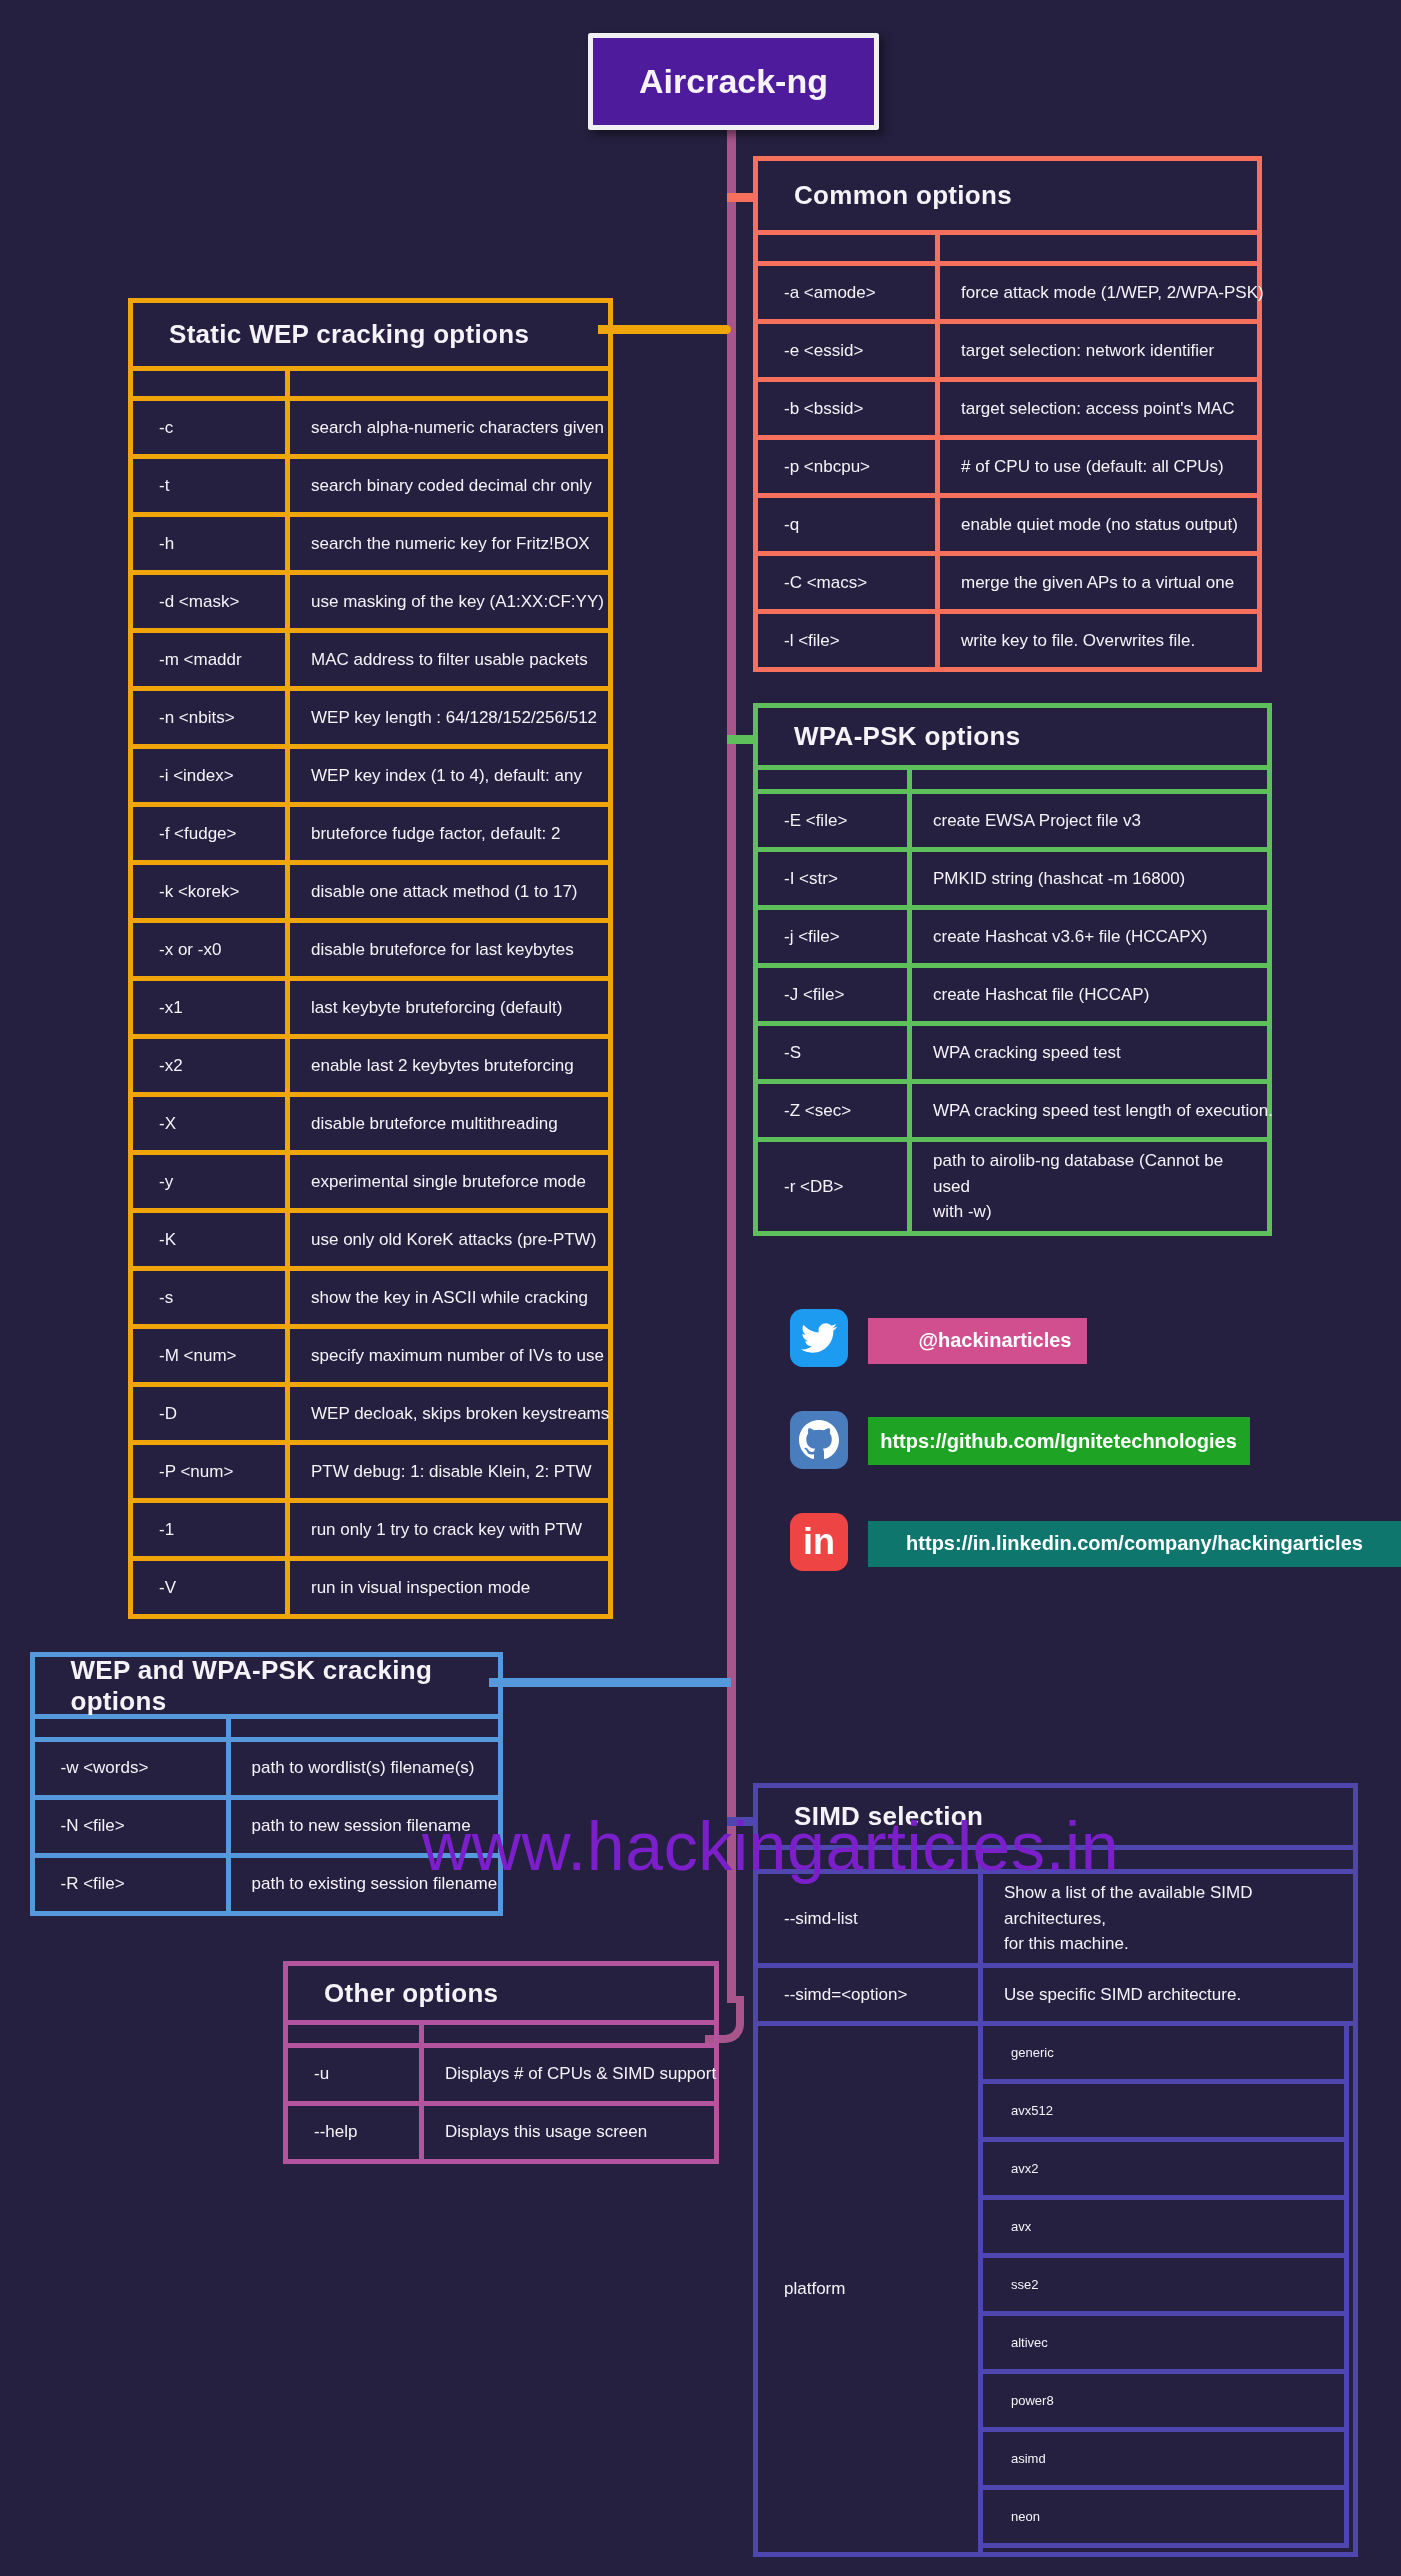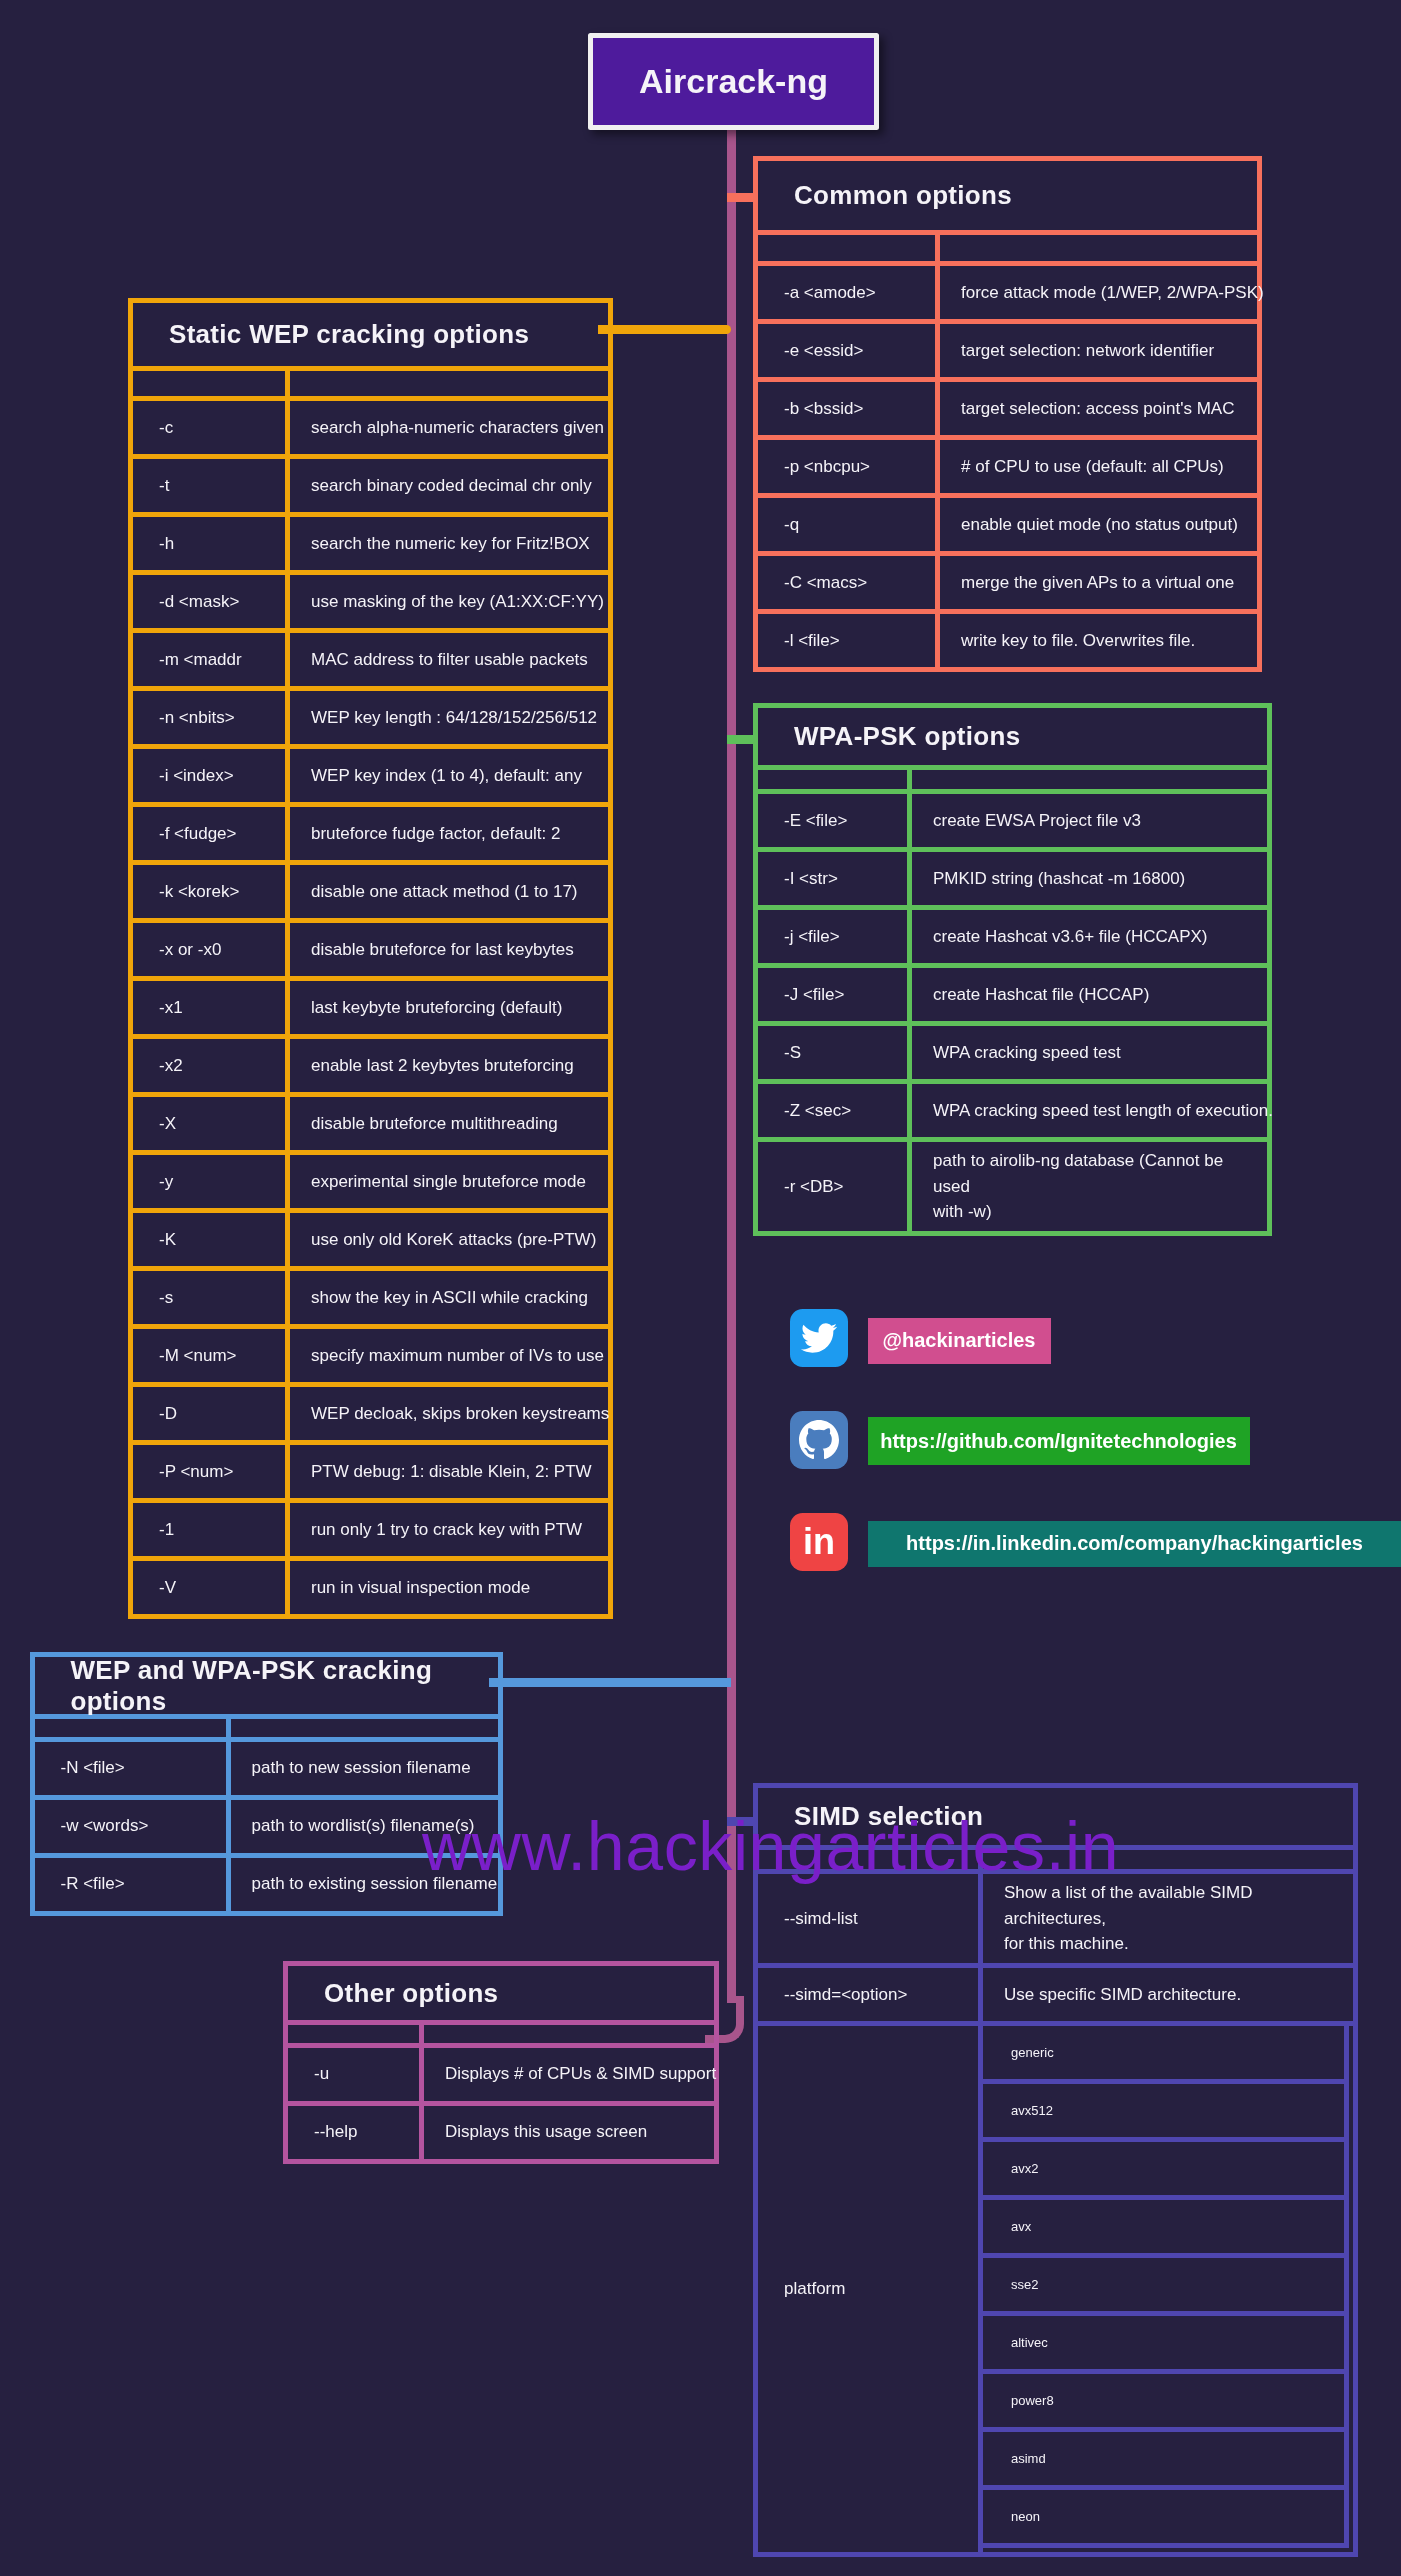--- a/index.html
+++ b/index.html
@@ -39,21 +39,21 @@
         padding-left:28px;font-size:13px;}
 
   
   .social-row{position:absolute;z-index:3;display:flex;align-items:flex-start;}
   .tile{width:58px;height:58px;border-radius:12.6px;display:flex;align-items:center;justify-content:center;flex:none;}
   .badge{margin-left:19.5px;display:flex;align-items:center;justify-content:center;
          font-weight:bold;font-size:20px;color:#fff;}
   #twitter-tile{background:#1d9bf0;}
   #github-tile{background:#4a7dbe;}
   #linkedin-tile{background:#ef4444;font-size:36px;font-weight:bold;color:#fff;}
-  #twitter-badge{background:#d14e8f;width:183px;height:46px;margin-top:8.8px;}
+  #twitter-badge{background:#d14e8f;width:183px;height:46px;margin-top:8.8px;padding-left:36px;}
   #github-badge{background:#1fa325;width:382px;height:48px;margin-top:6.3px;}
   #linkedin-badge{background:#0f766e;width:534px;height:46px;margin-top:7.5px;}
 
   
   #watermark{position:absolute;left:422px;top:1807px;z-index:10;font-size:68px;
              color:#7a1fc9;white-space:nowrap;letter-spacing:0.6px;}
 </style>
 </head>
 <body>
 
@@ -234,26 +234,26 @@
       </div>
     </div>
 
   <div class="mtable" style="left:29.5px;top:1652px;width:463px;--c:#5598dc;--opt:165px;--rowh:53px;--headh:57px;--emptyh:17.6px;">
       <div class="thead">WEP and WPA-PSK cracking options</div>
       <div class="trow empty">
         <div class="opt"></div>
         <div class="desc"></div>
       </div>
       <div class="trow">
+        <div class="opt">-w &lt;words&gt;</div>
+        <div class="desc">path to wordlist(s) filename(s)</div>
+      </div>
+      <div class="trow">
         <div class="opt">-N &lt;file&gt;</div>
         <div class="desc">path to new session filename</div>
-      </div>
-      <div class="trow">
-        <div class="opt">-w &lt;words&gt;</div>
-        <div class="desc">path to wordlist(s) filename(s)</div>
       </div>
       <div class="trow">
         <div class="opt">-R &lt;file&gt;</div>
         <div class="desc">path to existing session filename</div>
       </div>
     </div>
 
   <div class="mtable" style="left:283px;top:1961px;width:426px;--c:#b4549f;--opt:105px;--rowh:53px;--headh:54px;--emptyh:17.6px;">
       <div class="thead">Other options</div>
       <div class="trow empty">

